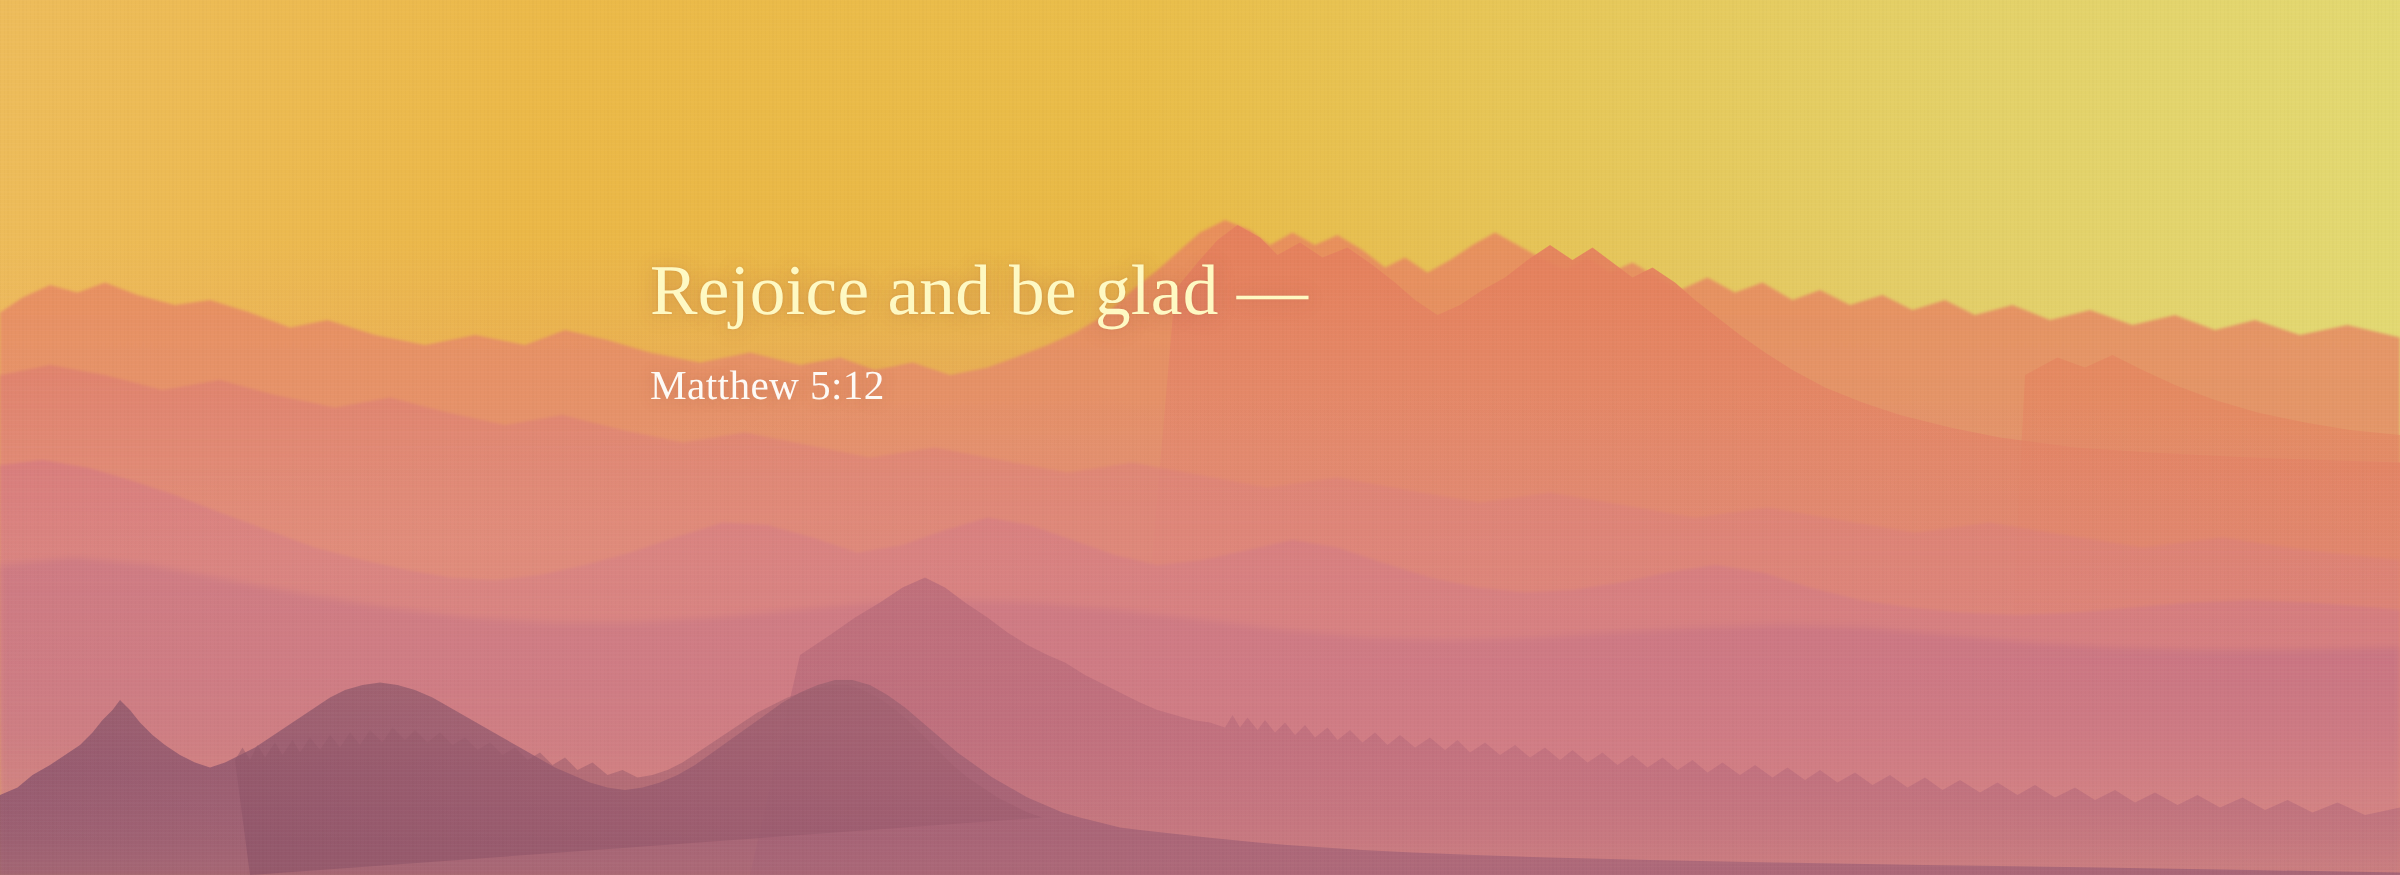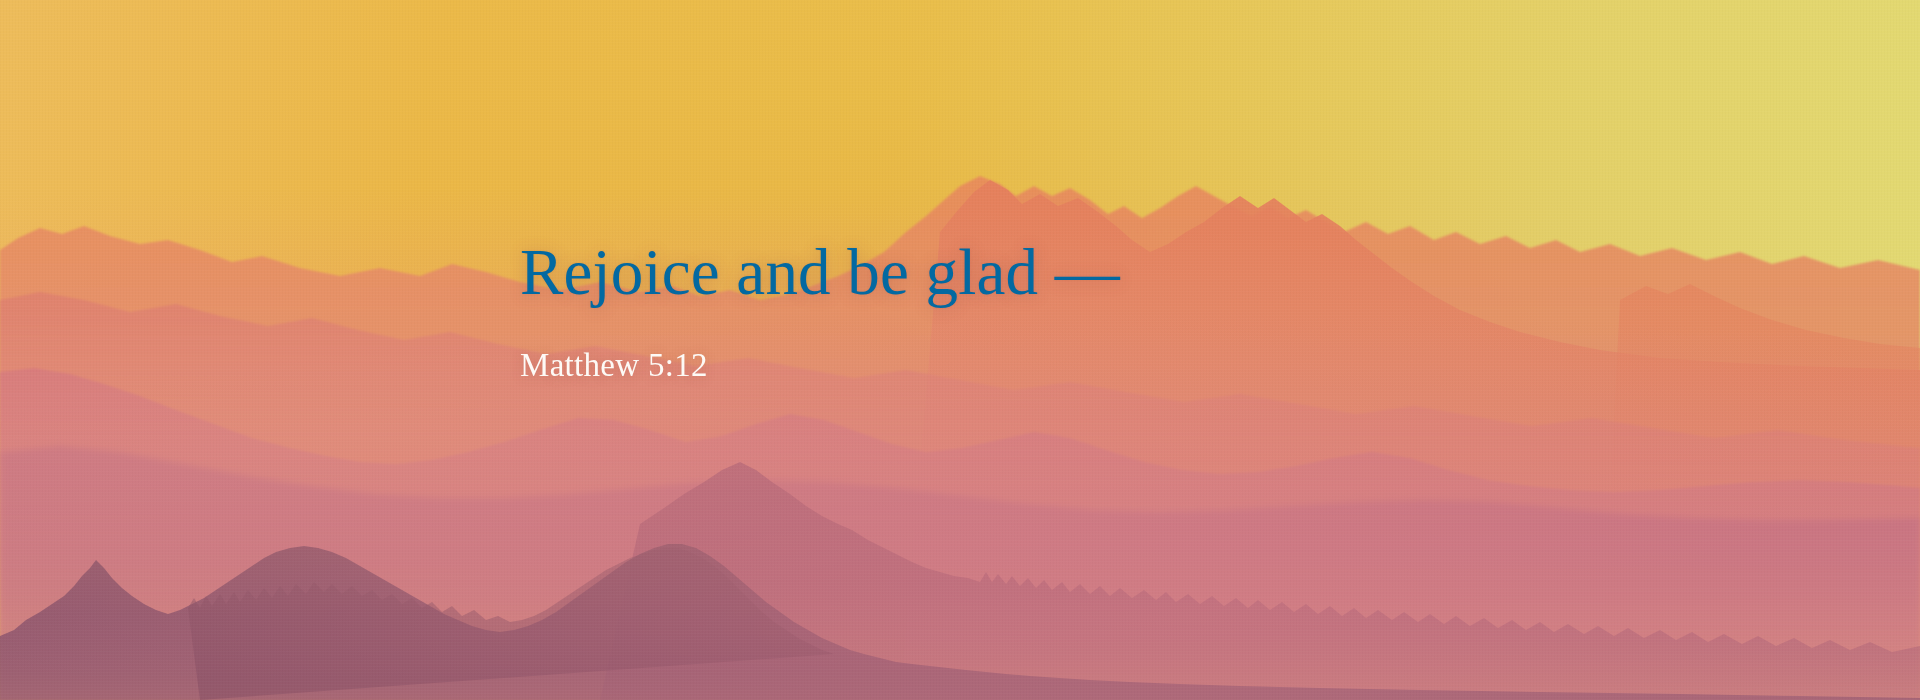--- a/index.html
+++ b/index.html
@@ -62,31 +62,30 @@
     display: block;
   }
   #quote-block {
     position: absolute;
     left: 520px;
     top: 196px;
     width: 1120px;
     z-index: 5;
   }
   .quote-line {
-    color: #0369a1;
-    font-size: 65px;
+    color: #fef9c3;
+    font-size: 57px;
     line-height: 73px;
     font-weight: 400;
     letter-spacing: .2px;
     white-space: nowrap;
     text-shadow: 0 1px 16px rgba(150,70,60,0.28), 0 0 2px rgba(160,80,70,0.20);
-    margin-top: 40px;
   }
   #attribution {
-    margin-top: 36px;
+    margin-top: 20px;
     color: #fdfaf6;
     font-size: 33px;
     line-height: 40px;
     letter-spacing: .3px;
     white-space: nowrap;
     text-shadow: 0 1px 12px rgba(150,70,60,0.28);
   }
 </style>
 </head>
 <body>

